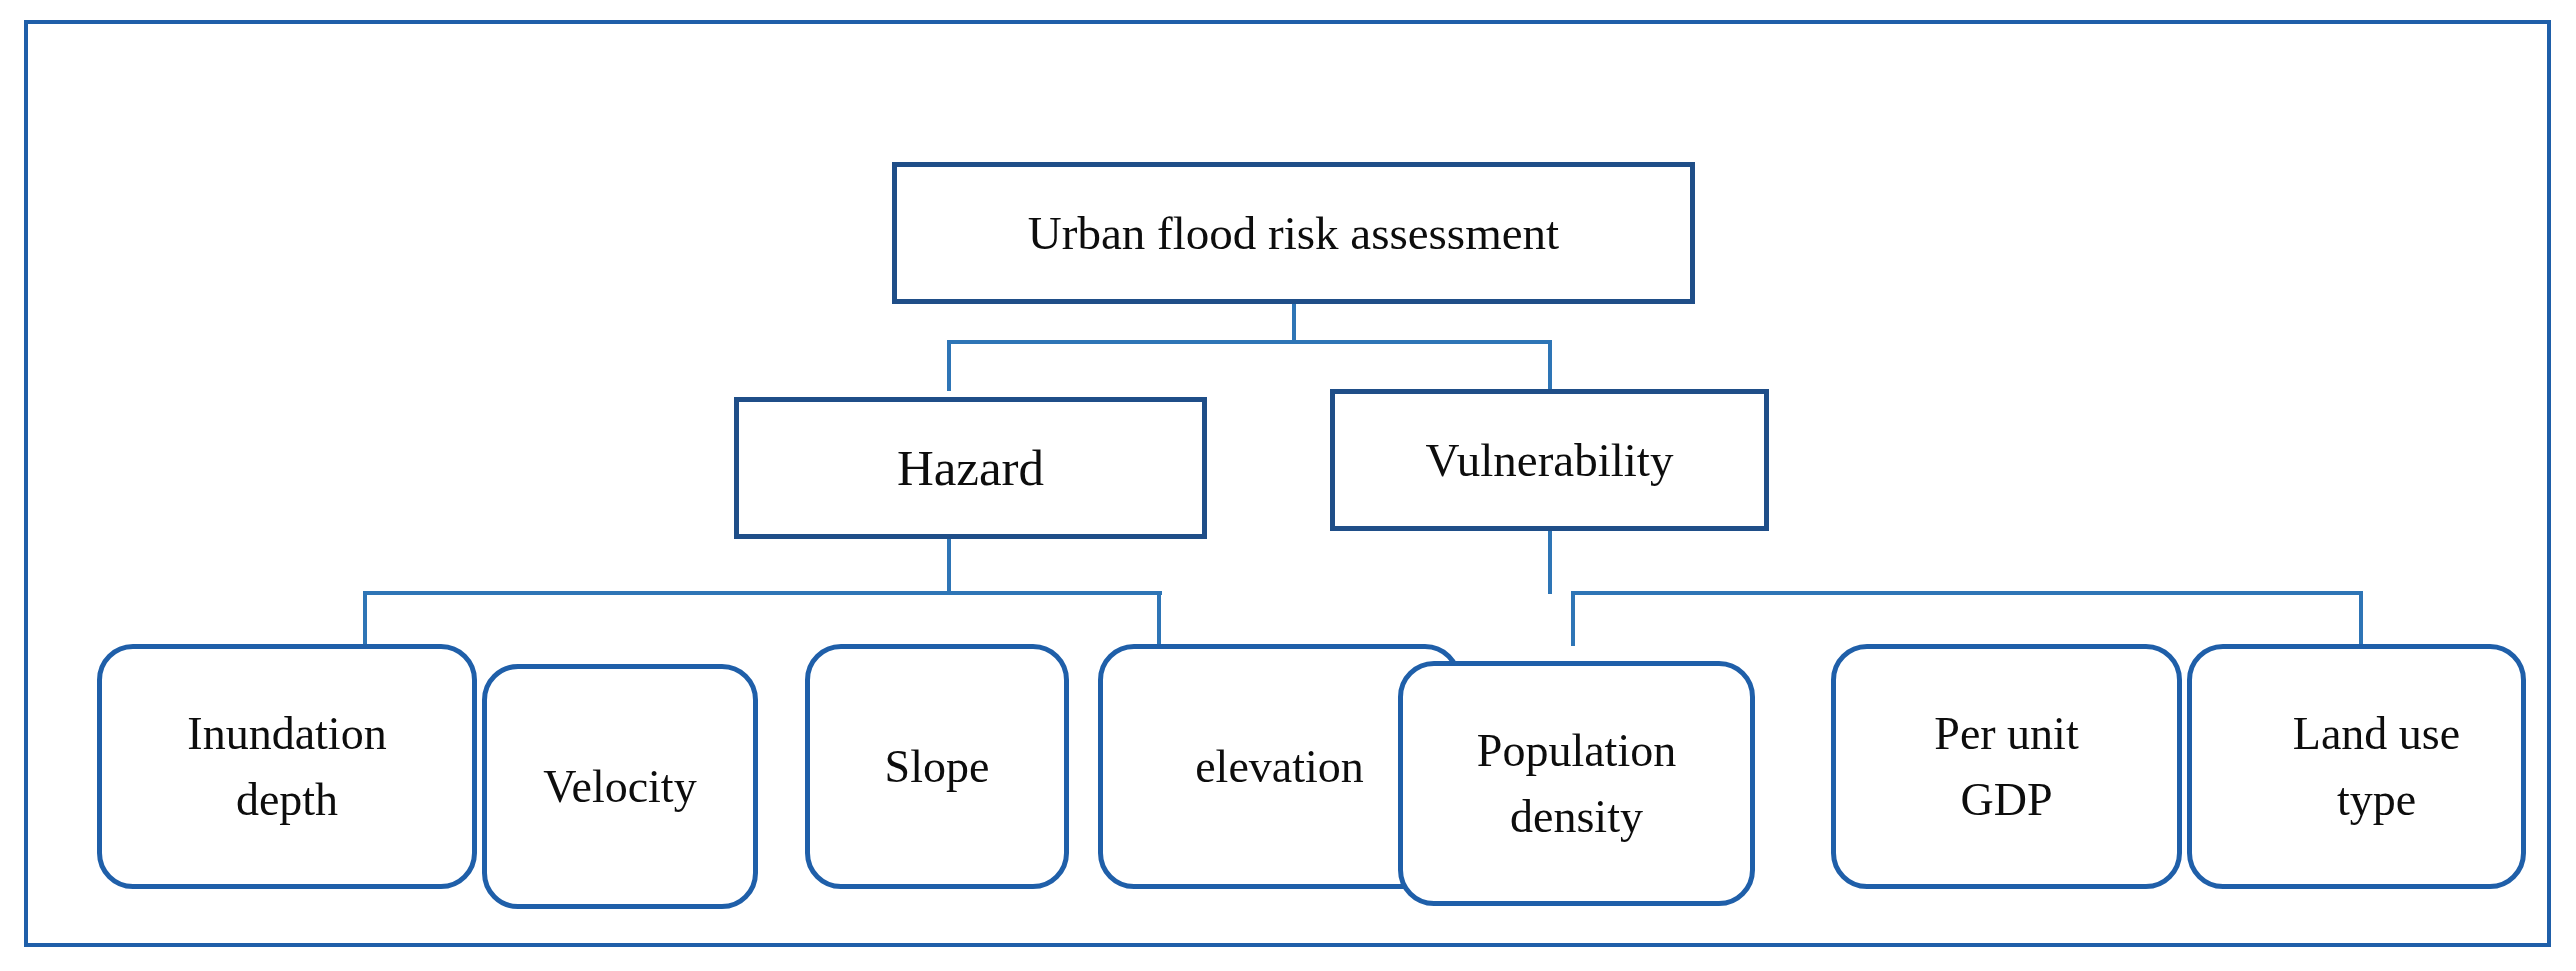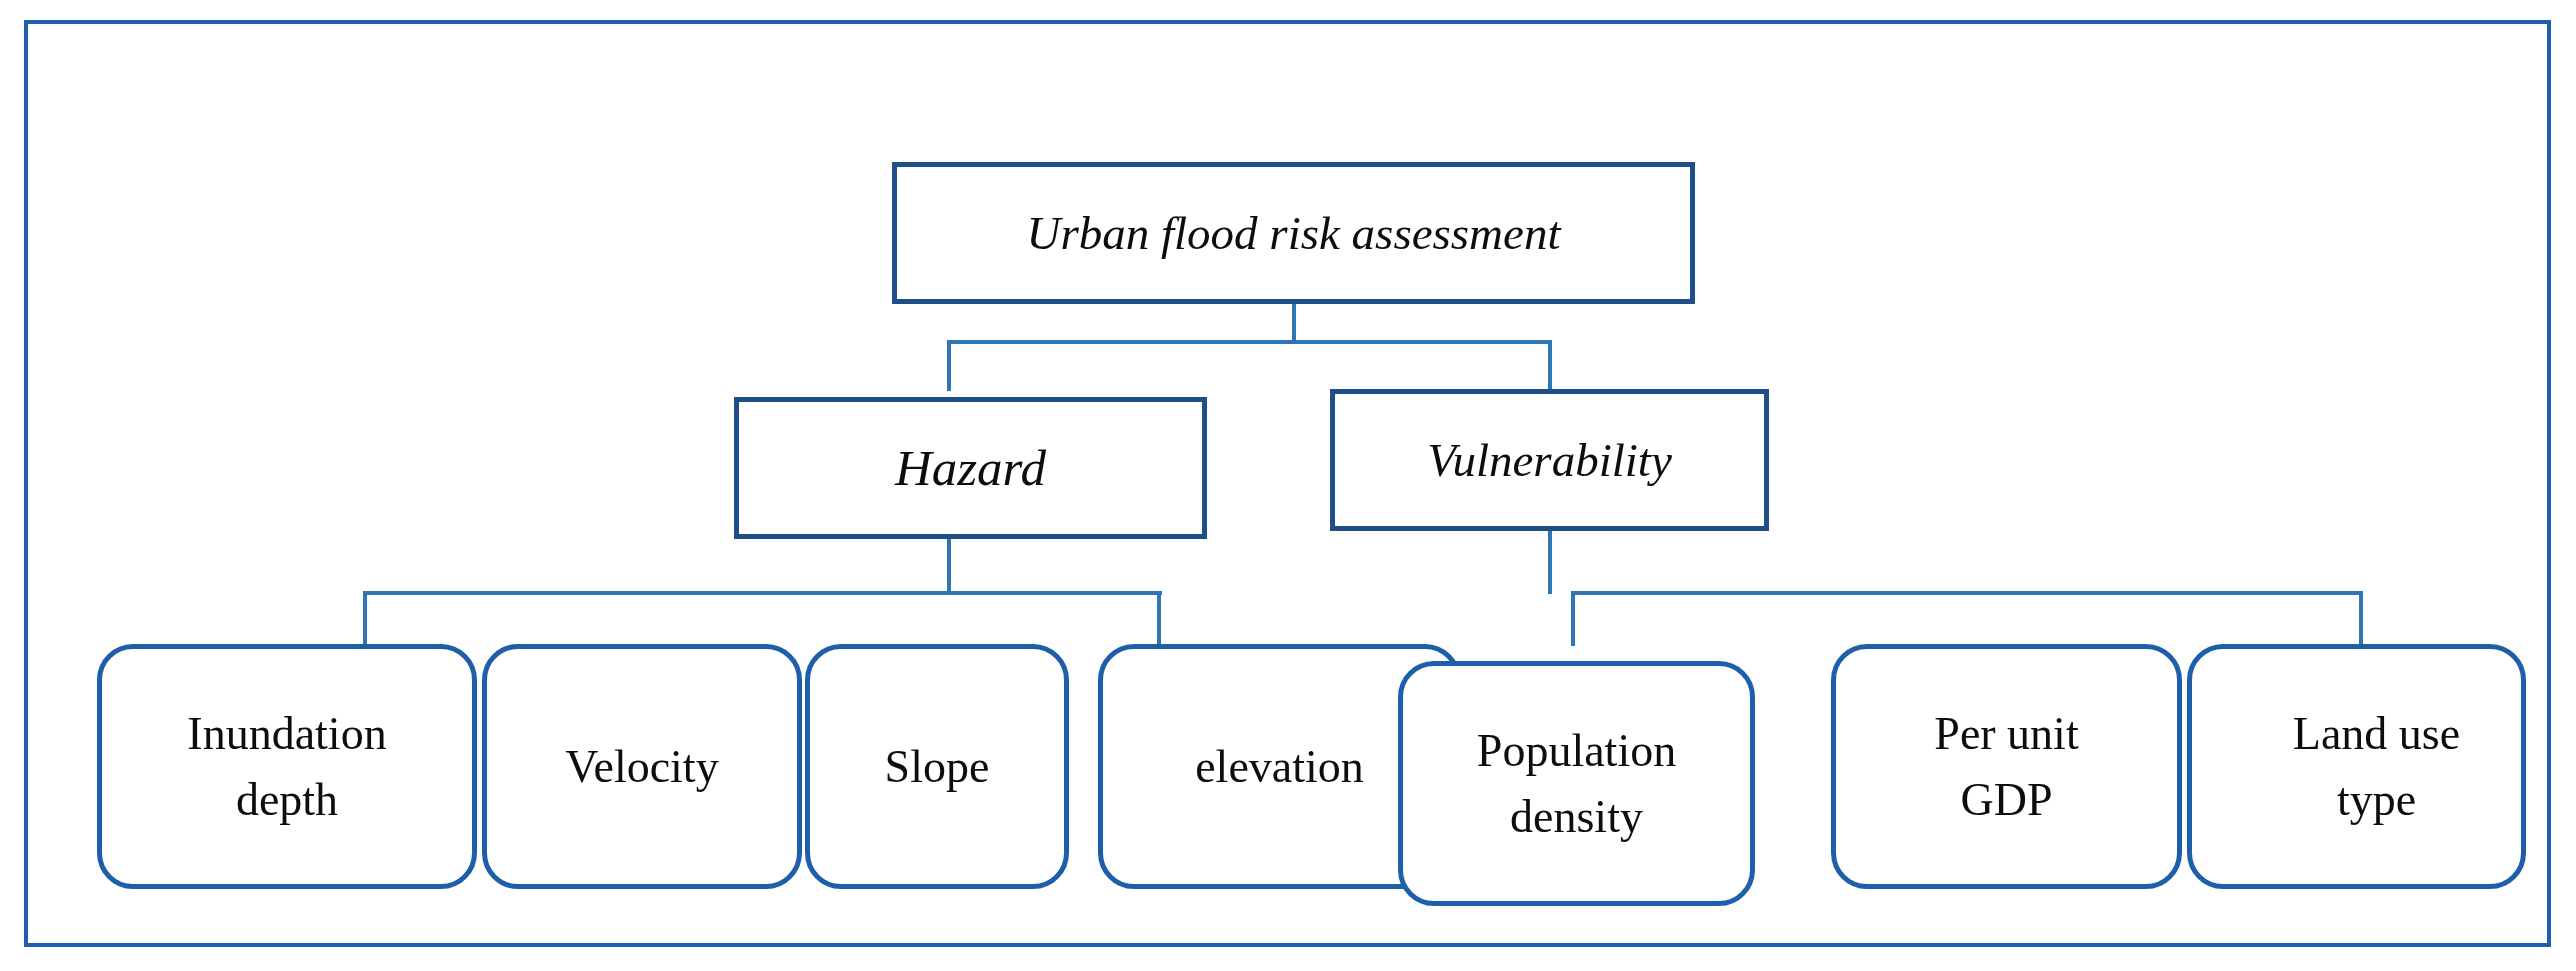--- a/index.html
+++ b/index.html
@@ -43,21 +43,20 @@
   .node .label {
     display: block;
     line-height: 1.42;
     padding: 0 4.7px;
     white-space: pre-line;
   }
   
   .node.rect {
     border: 5.5px solid #1F4E88;
     border-radius: 0;
-    font-style: italic;
   }
   
   .node.round {
     border: 5.5px solid #1F5FA9;
     border-radius: 36px;
   }
   #node-root {
     left: 864px;  top: 138px;  width: 803px; height: 142px;
     font-size: 47px;
   }
@@ -65,21 +64,21 @@
     left: 706px;  top: 365px;  width: 473px; height: 142px;
     font-size: 51px;
     margin-top: 8px;
   }
   #node-vulnerability {
     left: 1302px; top: 365px;  width: 439px; height: 142px;
     font-size: 47px;
   }
   .leaf { top: 620px; height: 245px; font-size: 46px; }
   #leaf-inundation-depth { left: 69px;   width: 380px; align-items: center; }
-  #leaf-velocity         { left: 454px;  width: 320px; }
+  #leaf-velocity         { left: 454px;  width: 276px; margin-top: 20px; }
   #leaf-slope            { left: 777px;  width: 264px; }
   #leaf-elevation        { left: 1046px; width: 363px; margin-left: 24px; }
   #leaf-population-density { left: 1370px; width: 357px; margin-top: 17px; }
   #leaf-per-unit-gdp       { left: 1803px; width: 351px; }
   #leaf-land-use-type      { left: 2159px; width: 339px; padding-left: 40px; }
 
   
   .conn { position: absolute; background: #2E75B6; z-index: 1; }
   .conn.v { width: 4px; }
   .conn.h { height: 4px; }

